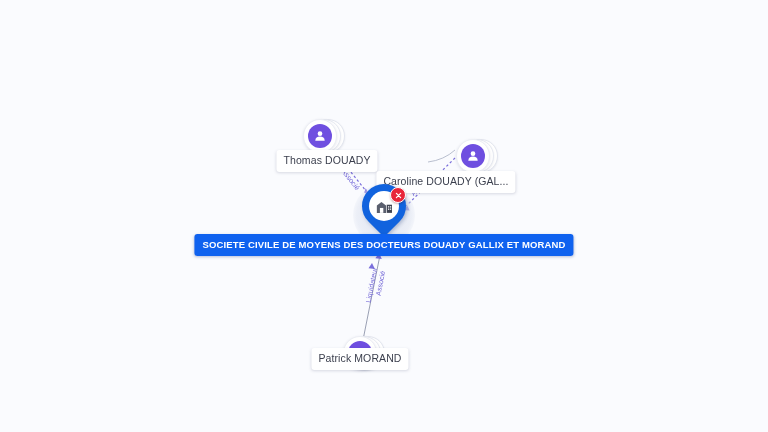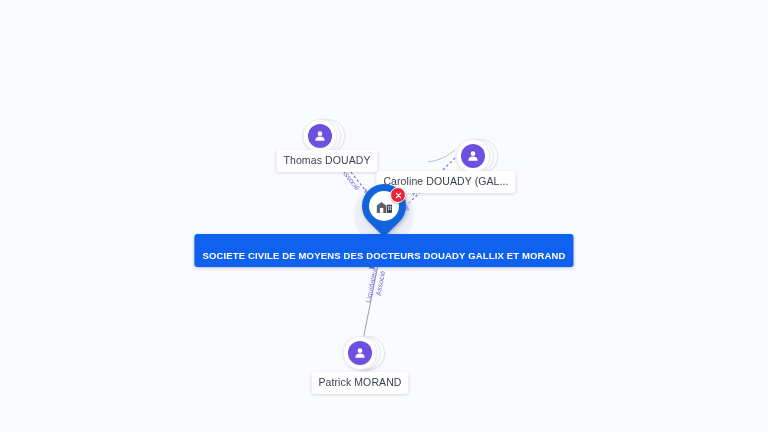--- a/index.html
+++ b/index.html
@@ -132,21 +132,21 @@
     left: 384px;
     top: 234px;
     transform: translate(-50%, 0);
     white-space: nowrap;
     background: #0f62ef;
     color: #ffffff;
     font-size: 9.5px;
     font-weight: bold;
     letter-spacing: .15px;
     line-height: 1;
-    padding: 17px 8px 6px 8px;
+    padding: 6px 8px 6px 8px;
     border-radius: 3px;
     box-shadow: 0 1px 3px rgba(20,50,130,.30);
   }
 
   
   .edge-label {
     position: absolute;
     color: #6f63d6;
     font-size: 7px;
     line-height: 1;
@@ -218,21 +218,21 @@
     <div class="stack-back1"></div>
     <div class="avatar-ring">
       <div class="avatar-disc">
         <svg width="14" height="14" viewBox="0 0 16 16" aria-hidden="true">
           <circle cx="8" cy="5.4" r="2.7" fill="#ffffff"></circle>
           <path d="M2.6 13.4c0-3 2.4-4.7 5.4-4.7s5.4 1.7 5.4 4.7z" fill="#ffffff"></path>
         </svg>
       </div>
     </div>
   </div>
-  <div class="person-label" style="left:360px; top:372px;">Patrick MORAND</div>
+  <div class="person-label" style="left:360px; top:348px;">Patrick MORAND</div>
 
   <div id="company-node">
     <div class="pin-halo"></div>
     <div class="pin-shape"></div>
     <div class="pin-inner">
       <svg width="17" height="15" viewBox="0 0 20 17" aria-hidden="true">
         <path d="M1 16 L1 7.2 L6.4 3.1 L11.8 7.2 L11.8 16 Z" fill="#5a5f6e"></path>
         <rect x="12.6" y="6.4" width="6.2" height="9.6" fill="#3f4452"></rect>
         <rect x="14.1" y="8.2" width="1.5" height="1.5" fill="#ffffff"></rect>
         <rect x="16.4" y="8.2" width="1.5" height="1.5" fill="#ffffff"></rect>

